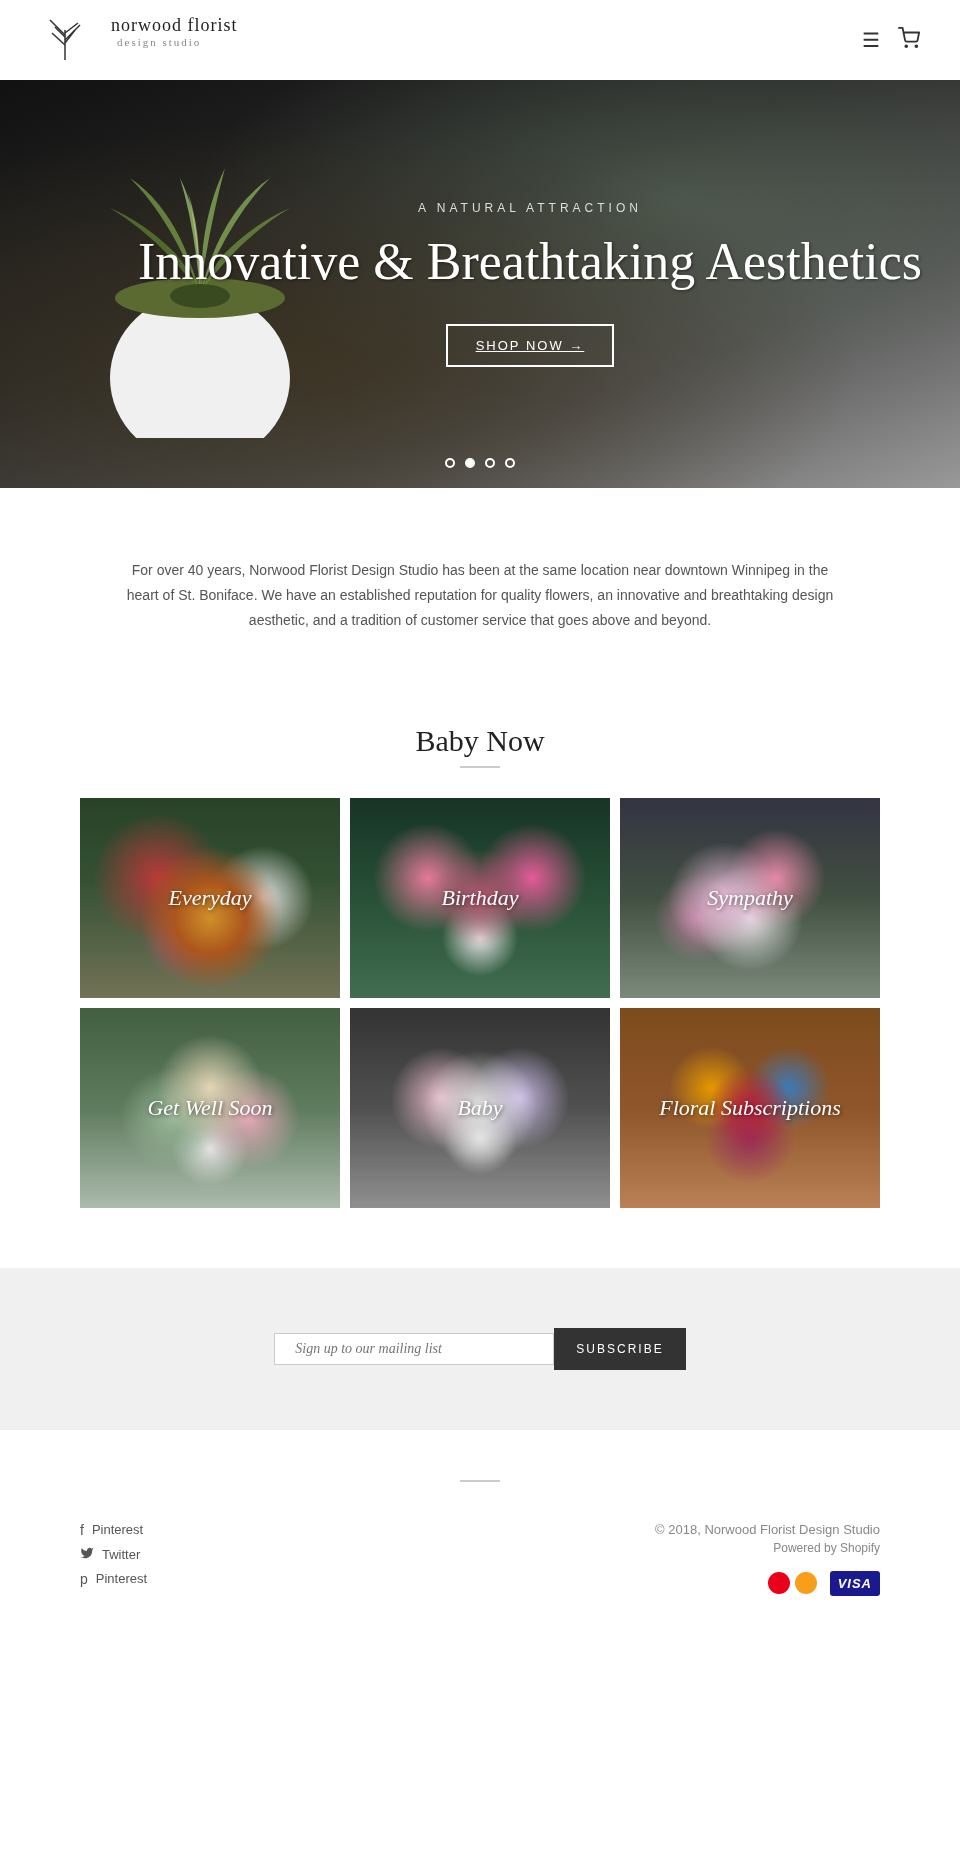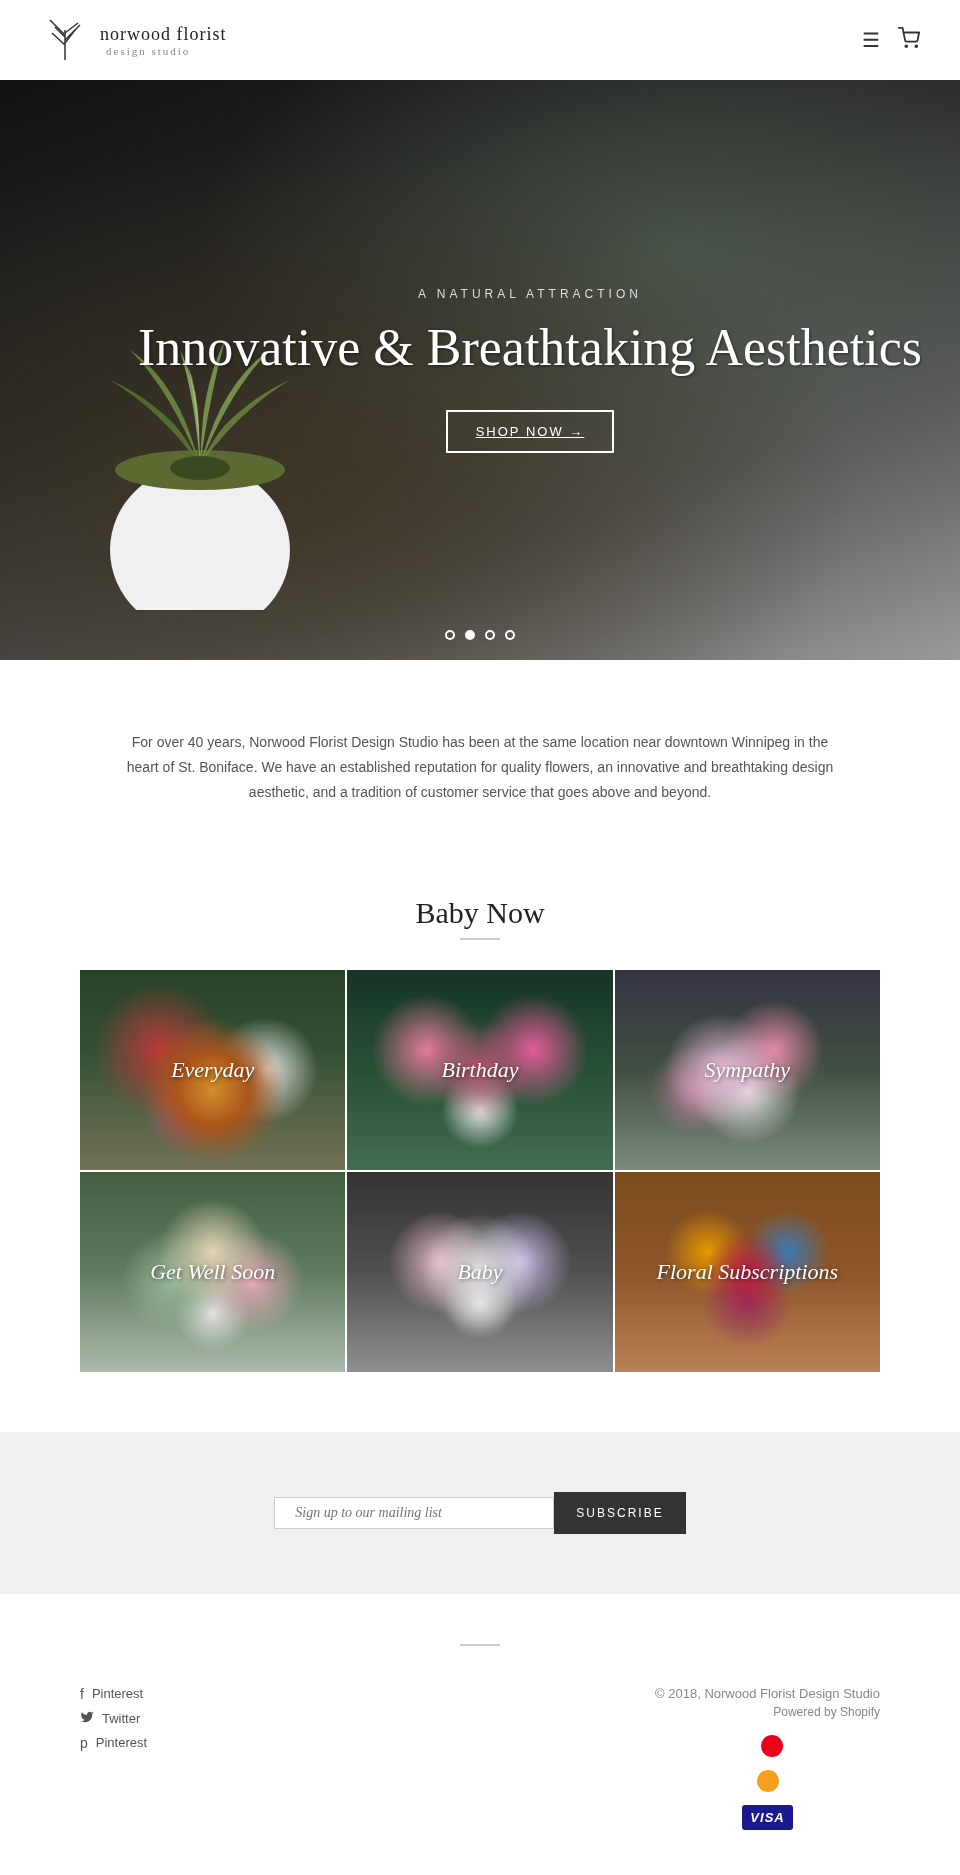--- a/index.html
+++ b/index.html
@@ -10,22 +10,21 @@
       display: flex;
       align-items: center;
       justify-content: space-between;
       padding: 15px 40px;
       background: #fff;
       position: relative;
       z-index: 10;
     }
     .logo-area {
       display: flex;
-      align-items: center;
-      gap: 10px;
+      gap: 21px;
     }
     .logo-icon {
       width: 50px;
       height: 50px;
     }
     .logo-text {
       display: flex;
       flex-direction: column;
     }
     .logo-main {
@@ -49,21 +48,21 @@
     .header-icon {
       font-size: 20px;
       color: #333;
       cursor: pointer;
     }
 
     
     .hero {
       position: relative;
       width: 100%;
-      height: 580px;
+      height: 408px;
       background: linear-gradient(135deg, #1a1a1a 0%, #2d2d2d 30%, #4a4a4a 60%, #888 100%);
       overflow: hidden;
       display: flex;
       align-items: center;
       justify-content: center;
     }
     .hero-bg {
       position: absolute;
       inset: 0;
       background: 
@@ -148,21 +147,21 @@
     }
     .shop-divider {
       width: 40px;
       height: 2px;
       background: #ccc;
       margin: 0 auto 30px;
     }
     .shop-grid {
       display: grid;
       grid-template-columns: repeat(3, 1fr);
-      gap: 2px;
+      gap: 10px;
     }
     .shop-item {
       position: relative;
       height: 200px;
       overflow: hidden;
       cursor: pointer;
     }
     .shop-item-bg {
       width: 100%;
       height: 100%;
@@ -314,21 +313,20 @@
       font-size: 12px;
       color: #888;
       font-family: Arial, sans-serif;
       margin-bottom: 16px;
     }
     .footer-cards {
       display: flex;
       gap: 13px;
       justify-content: flex-end;
       align-items: center;
-      flex-direction: column;
     }
     .card-badge {
       background: #1a1a6e;
       color: #fff;
       font-size: 10px;
       padding: 5px 8px;
       border-radius: 3px;
       font-family: Arial, sans-serif;
       font-weight: bold;
       letter-spacing: 0.5px;

